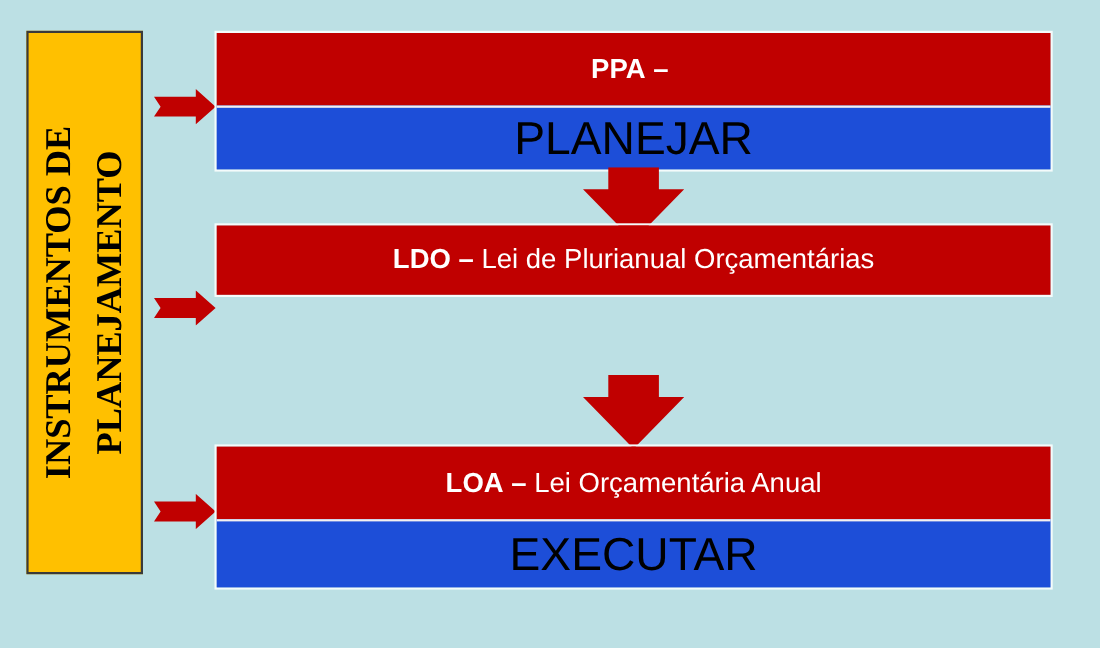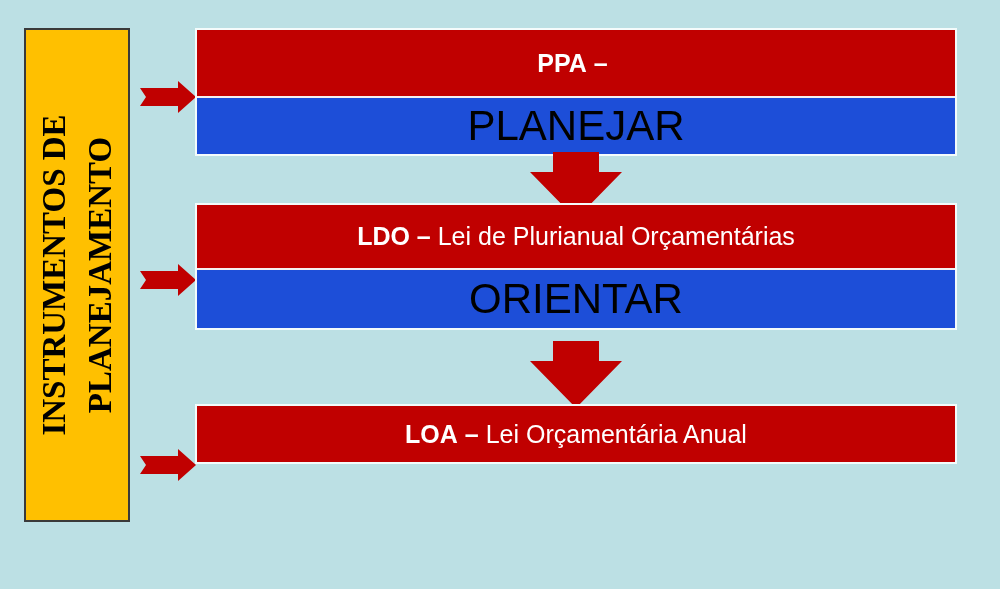--- a/index.html
+++ b/index.html
@@ -66,26 +66,26 @@
 <svg class="down-arrow" style="top:152px" viewBox="0 0 94 68">
   <polygon points="24,0 70,0 70,20 93,20 47,67 1,20 24,20" fill="#C00000"></polygon>
 </svg>
 
 <div class="box" style="top:203px">
   <div class="box-header" style="height:63px">
     <b>LDO</b>
     <b style="white-space:pre"> – </b>
     <span>Lei de Plurianual Orçamentárias</span>
   </div>
-  <div class="box-body" style="height:58px">ORIENTAR</div>
 </div>
 
 <svg class="down-arrow" style="top:341px" viewBox="0 0 94 68">
   <polygon points="24,0 70,0 70,20 93,20 47,67 1,20 24,20" fill="#C00000"></polygon>
 </svg>
 
 <div class="box" style="top:404px">
-  <div class="box-header" style="height:56px">
+  <div class="box-header" style="height:66px">
     <b>LOA</b>
     <b style="white-space:pre"> – </b>
     <span>Lei Orçamentária Anual</span>
   </div>
+  <div class="box-body" style="height:60px">EXECUTAR</div>
 </div>
 
 </body></html>

